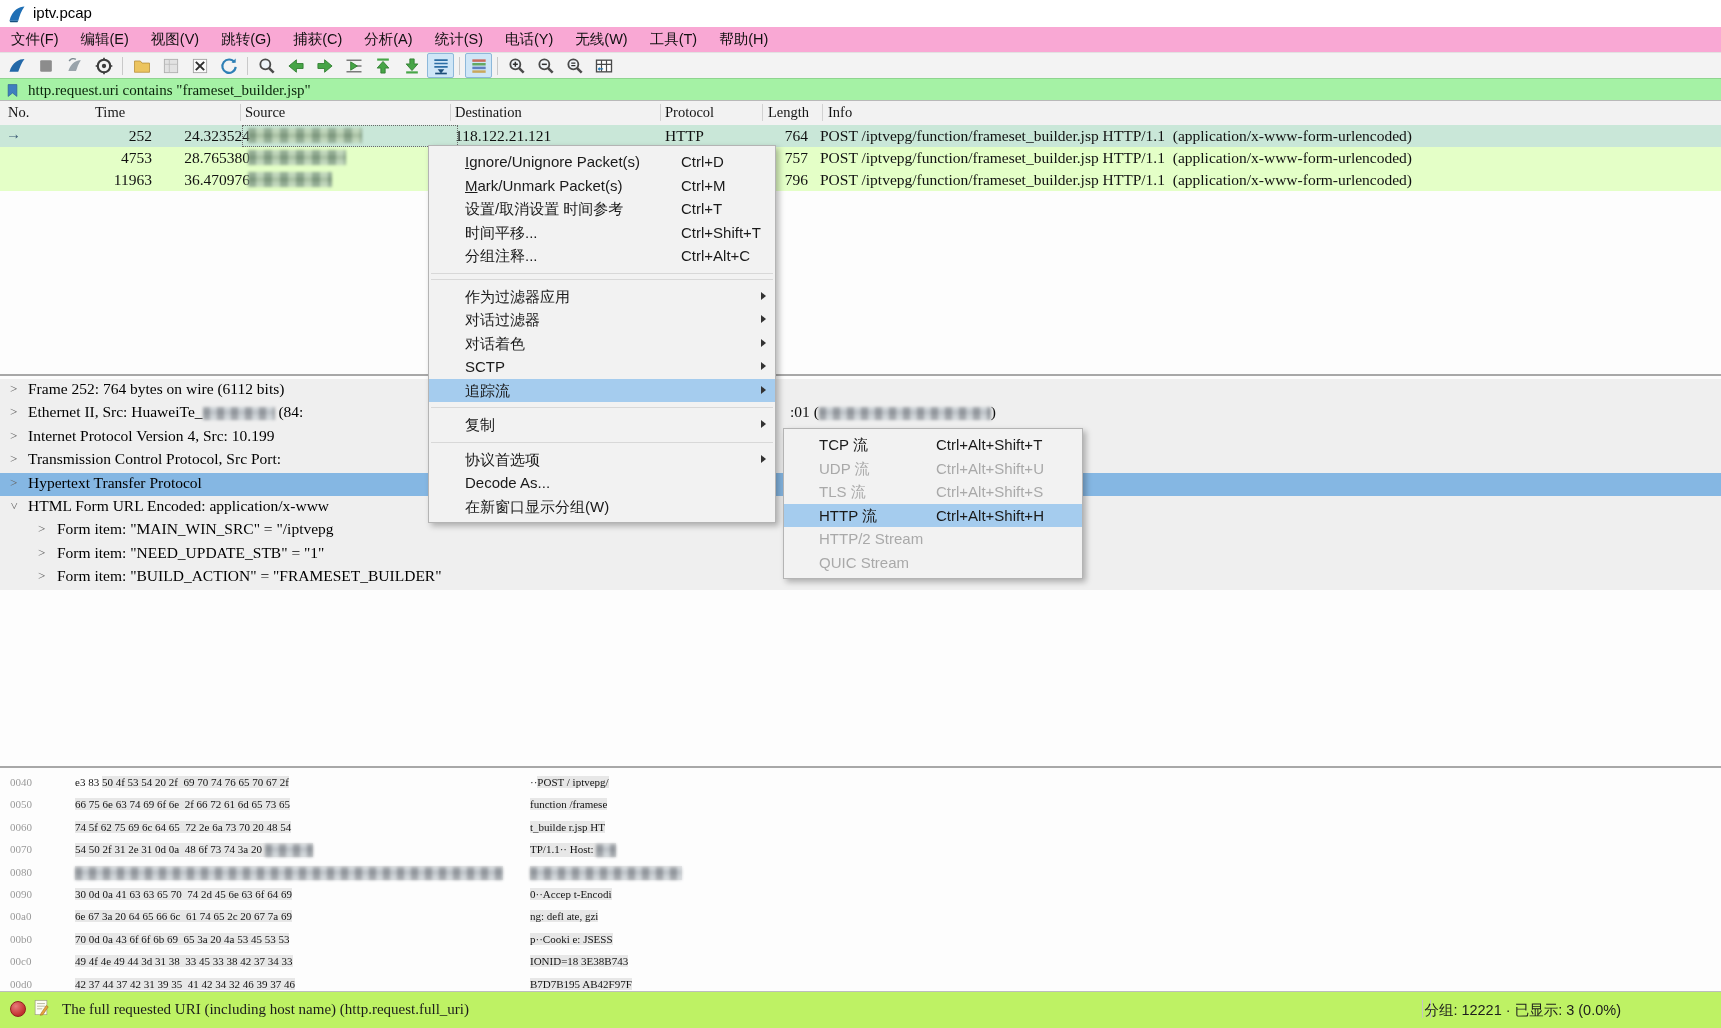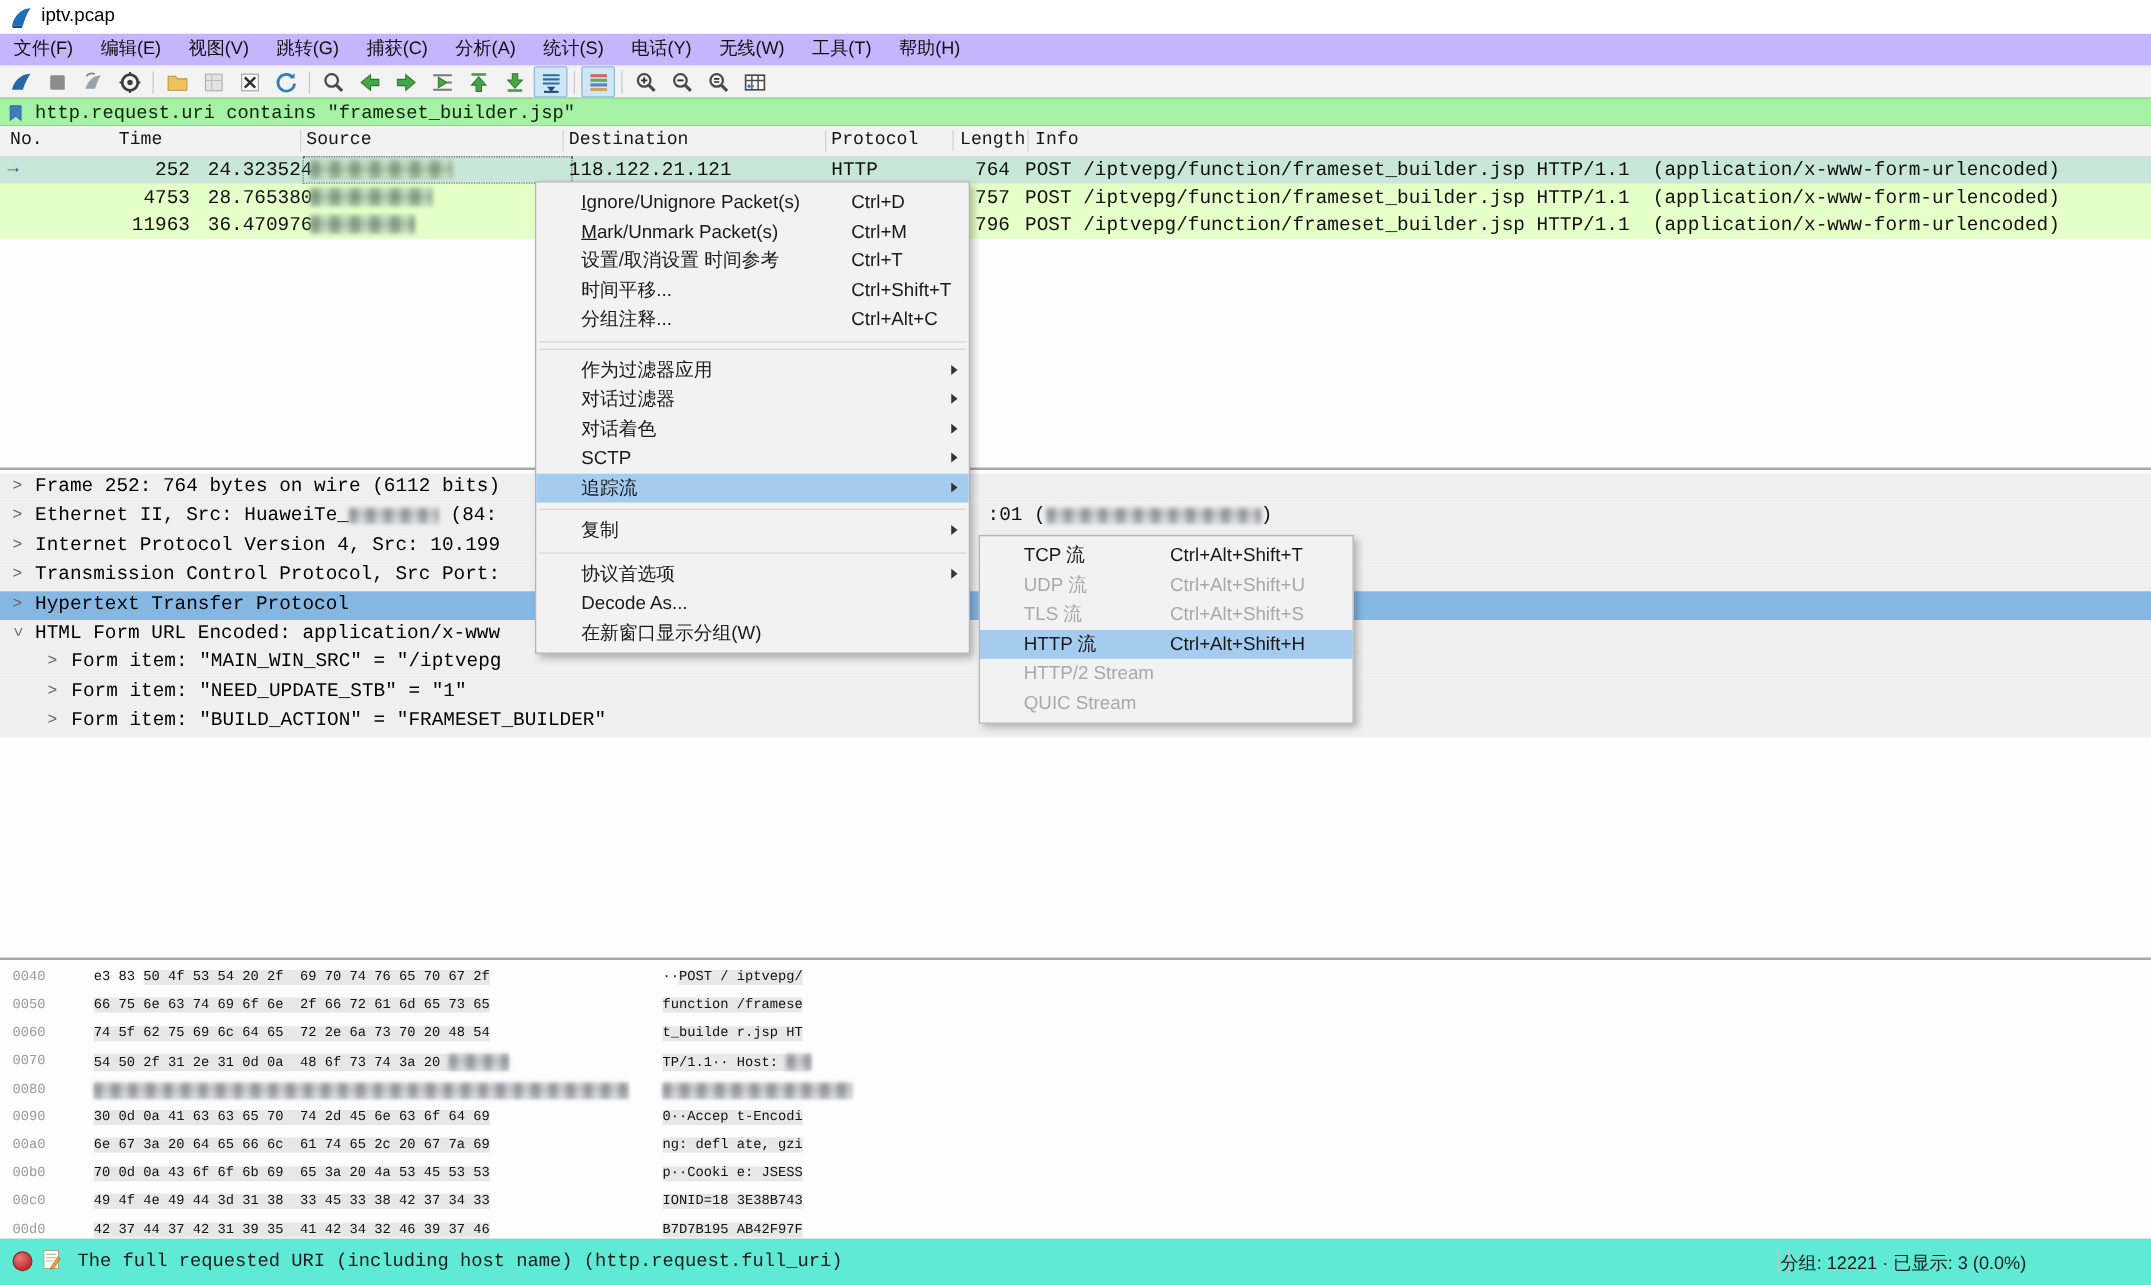--- a/index.html
+++ b/index.html
@@ -1,26 +1,26 @@
 <!DOCTYPE html>
 <html><head>
 <meta charset="utf-8">
 <style>
   html,body{margin:0;padding:0;background:#d8d8d8;}
   .app{position:relative;width:1721px;height:1028px;background:#ffffff;overflow:hidden;
        font-family:"Liberation Sans","DejaVu Sans",sans-serif;color:#111;}
-  .mono{font-family:Liberation Mono, monospace;}
+  .mono{font-family:Liberation Serif, serif;}
 
   
   .titlebar{position:absolute;left:0;top:0;width:100%;height:27px;background:#fff;}
   .titlebar .appicon{position:absolute;left:7px;top:4px;width:20px;height:20px;}
   .titlebar .title{position:absolute;left:33px;top:4px;font-size:15px;color:#000;}
 
   
-  .menubar{position:absolute;left:0;top:27px;width:100%;height:25px;background:#c4b5fd;display:flex;align-items:center;}
+  .menubar{position:absolute;left:0;top:27px;width:100%;height:25px;background:#f9a8d4;display:flex;align-items:center;}
   .menubar .m{padding:0 11px;font-size:14.5px;color:#111;line-height:25px;}
 
   
   .toolbar{position:absolute;left:0;top:52px;width:100%;height:26px;background:#f3f3f3;border-top:1px solid #e2e2e2;display:flex;align-items:center;padding-left:2px;box-sizing:border-box;}
   .tbi{width:25px;height:23px;display:inline-flex;align-items:center;justify-content:center;margin:0 1px;border:1px solid transparent;border-radius:2px;}
   .tbi.active{background:#cfe6f7;border-color:#8db8da;}
   .tbsep{width:1px;height:18px;background:#c9c9c9;margin:0 4px;}
 
   
   .filterbar{position:absolute;left:0;top:78px;width:100%;height:22px;background:#a5f2a5;border-top:1px solid #8fd48f;display:flex;align-items:center;}
@@ -62,21 +62,21 @@
 
   
   .hexpane{position:absolute;left:0;top:766px;width:100%;height:225px;background:#fdfdfd;border-top:2px solid #a8a8a8;box-sizing:border-box;}
   .hrow{position:absolute;left:0;width:100%;height:22.4px;font-size:11px;white-space:pre;}
   .hrow .off{position:absolute;left:10px;top:2px;color:#9a9a9a;}
   .hrow .hx{position:absolute;left:75px;top:2px;color:#121212;}
   .hrow .asc{position:absolute;left:530px;top:2px;color:#121212;}
   .selbg{background:#e7e7e7;}
 
   
-  .statusbar{position:absolute;left:0;top:991px;width:100%;height:37px;background:#5eead4;border-top:1px solid #bdbdbd;box-sizing:border-box;}
+  .statusbar{position:absolute;left:0;top:991px;width:100%;height:37px;background:#bef264;border-top:1px solid #bdbdbd;box-sizing:border-box;}
   .statusbar .expert{position:absolute;left:10px;top:9px;width:14px;height:14px;border-radius:50%;
       background:radial-gradient(circle at 35% 30%,#e87a7a,#c23030 70%);border:1px solid #8f1f1f;}
   .statusbar .note{position:absolute;left:33px;top:7px;width:16px;height:17px;}
   .statusbar .msg{position:absolute;left:62px;top:9px;font-size:15px;color:#1c1c1c;}
   .statusbar .vsep{position:absolute;top:8px;width:1px;height:18px;background:#c4c4c4;}
   .statusbar .pstats{position:absolute;right:100px;top:9px;font-size:14.5px;color:#1c1c1c;white-space:pre;}
 
   
   .cmenu{position:absolute;left:428px;top:145px;width:348px;background:#f2f2f2;border:1px solid #b4b4b4;
          box-shadow:3px 3px 6px rgba(0,0,0,.28);padding:4px 0;box-sizing:border-box;z-index:40;font-size:15px;}

